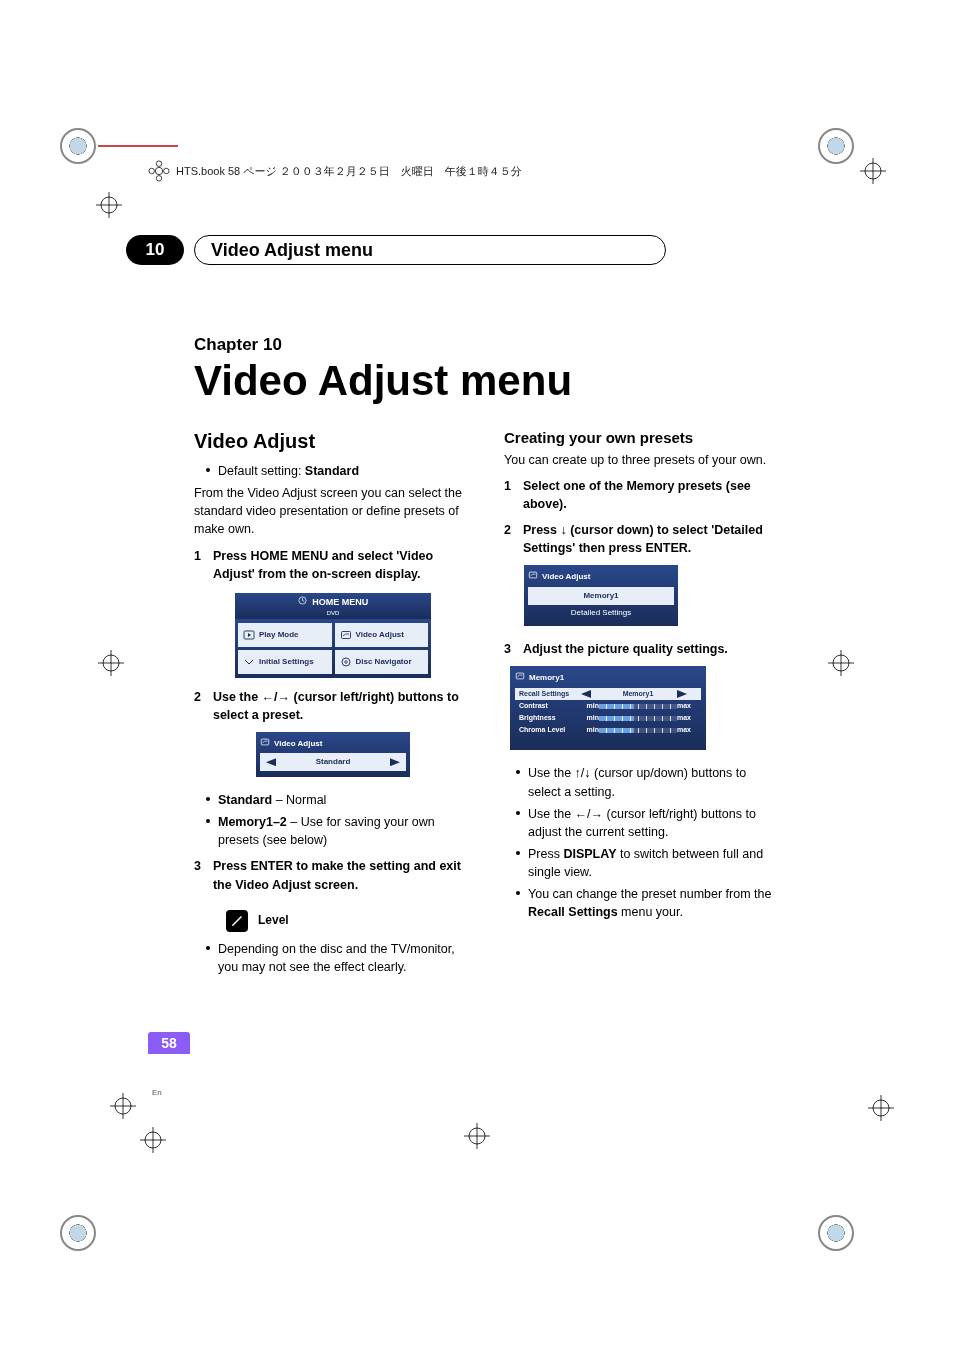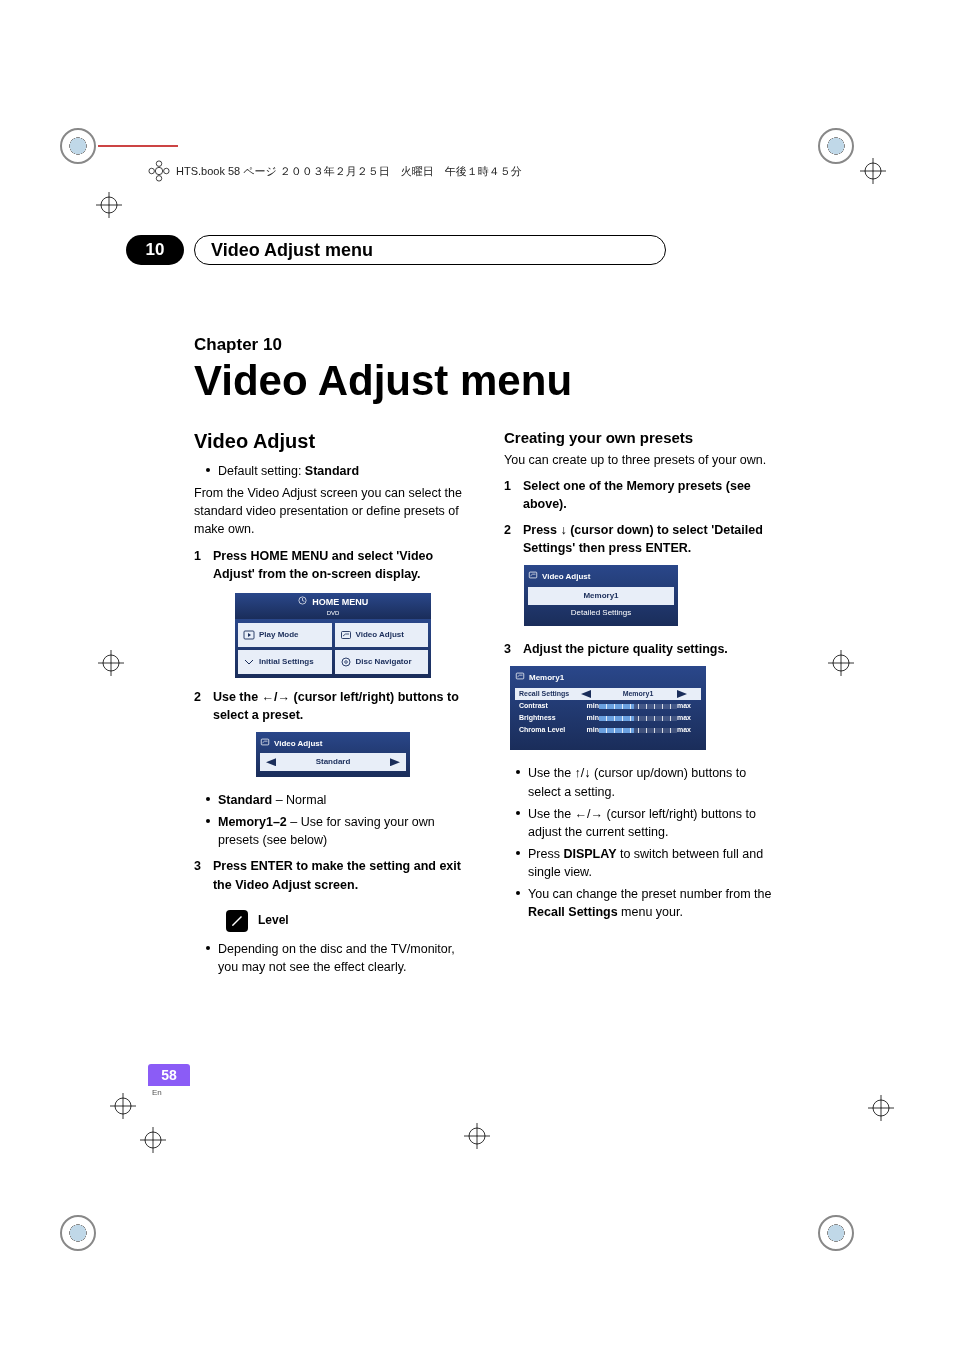--- a/index.html
+++ b/index.html
@@ -280,20 +280,21 @@
       font-size: 14px;
       text-align: center;
       padding: 3px 0;
       border-radius: 3px 3px 0 0;
     }
     .pg-lang {
       font-size: 8px;
       text-align: left;
       padding: 2px 4px;
       color: #555;
+      margin-top: 32px;
     }
 
     .dot { width: 4px; height: 4px; background: #000; border-radius: 50%; margin-top: 6px; }
   </style>
 </head>
 <body>
 
 <div class="reg-mark tl red-line"></div>
 <div class="reg-mark tr"></div>
 <div class="reg-mark bl"></div>

